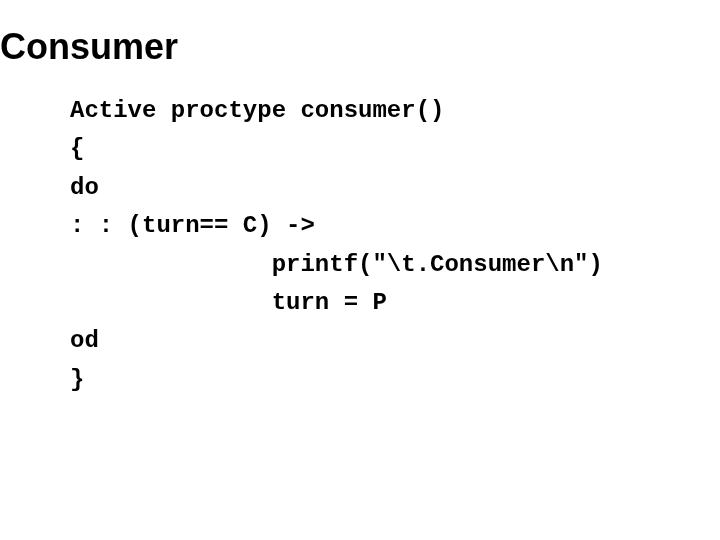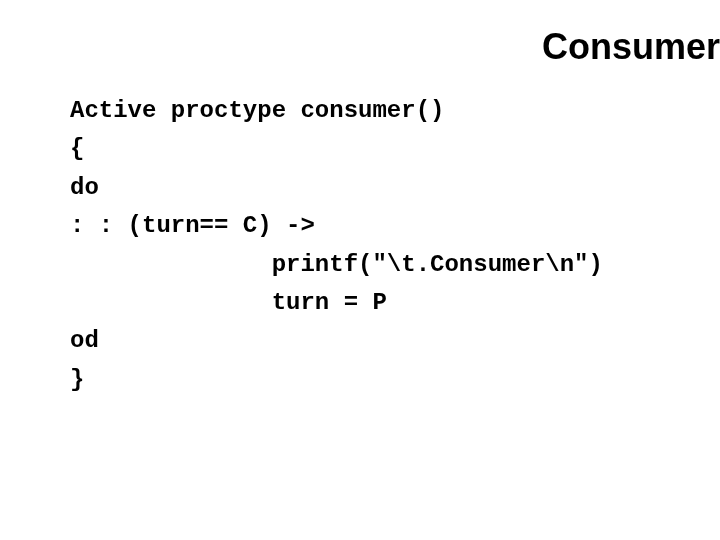--- a/index.html
+++ b/index.html
@@ -13,21 +13,21 @@
     }
     .slide {
       box-sizing: border-box;
       width: 720px;
       height: 540px;
       position: relative;
     }
     .title {
       font-weight: bold;
       font-size: 36px;
-      text-align: right;
+      text-align: left;
       padding-top: 26px;
       padding-bottom: 24px;
     }
     .code-block {
       font-family: "Courier New", Courier, monospace;
       font-weight: bold;
       font-size: 24px;
       line-height: 1.6;
       white-space: pre;
       padding-left: 70px;

